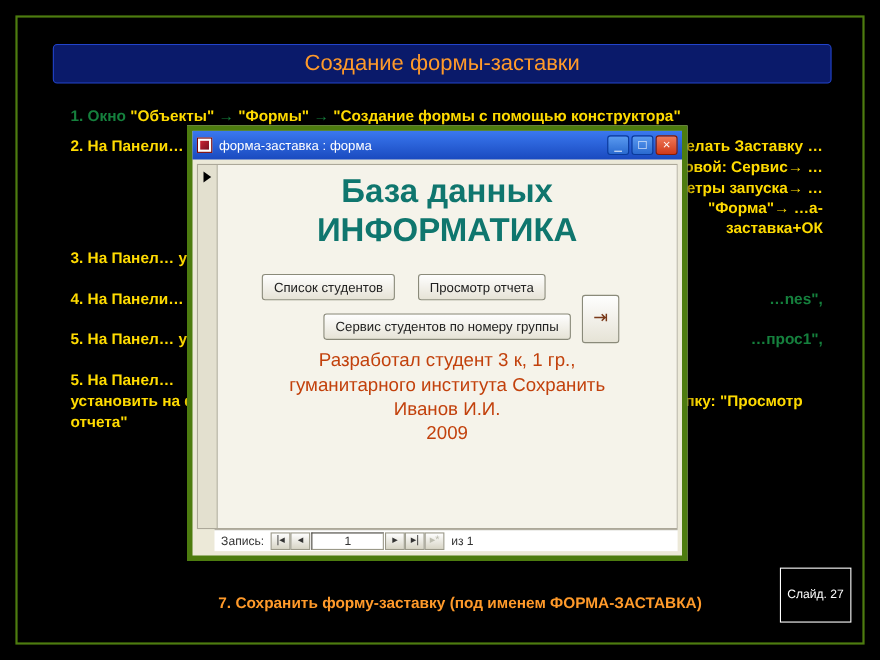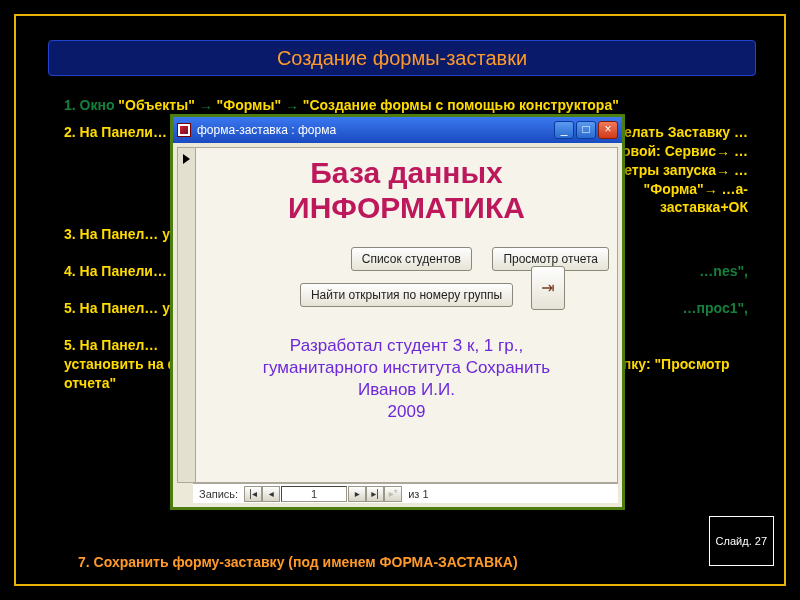--- a/index.html
+++ b/index.html
@@ -11,21 +11,21 @@
     font-family: Arial, sans-serif;
     overflow: hidden;
     position: relative;
   }
   .slide {
     position: absolute;
     left: 14px;
     top: 14px;
     width: 772px;
     height: 572px;
-    border: 2px solid #eab308;
+    border: 2px solid #4d7c0f;
     background: #000;
   }
   .title-bar {
     position: absolute;
     left: 32px;
     top: 24px;
     width: 708px;
     height: 36px;
     background: #0a1a6a;
     border: 1px solid #2244cc;
@@ -43,45 +43,46 @@
     color: #ffdb00;
     font-size: 14px;
     font-weight: bold;
     line-height: 1.35;
   }
   .body-text p { margin: 0 0 8px 0; }
   .white { color: #15803d; }
   .bottom-text {
     position: absolute;
     left: 62px;
-    bottom: 14px;
+    bottom: 28px;
     width: 560px;
     color: #ff9a2a;
     font-size: 14px;
     font-weight: bold;
+    text-align: right;
   }
   .slide-num {
     position: absolute;
     right: 10px;
     bottom: 18px;
     border: 1px solid #fff;
     color: #fff;
     font-size: 11px;
     padding: 18px 6px;
   }
 
   
   .window {
     position: absolute;
     left: 170px;
     top: 114px;
     width: 455px;
     height: 396px;
     background: #ece9d8;
-    border: 3px solid #4d7c0f;
+    border: 5px solid #4d7c0f;
     box-shadow: 2px 2px 6px rgba(0,0,0,.6);
     font-family: Tahoma, Arial, sans-serif;
     font-weight: normal;
   }
   .win-title {
     height: 26px;
     background: linear-gradient(#3a78f0, #1a4abf);
     display: flex;
     align-items: center;
     color: #fff;
@@ -133,59 +134,59 @@
     border-top: 5px solid transparent;
     border-bottom: 5px solid transparent;
   }
   .content {
     position: absolute;
     left: 18px; right: 0; top: 0; bottom: 0;
     background: #f5f3ea;
   }
   .big-title {
     text-align: center;
-    color: #be185d;
+    color: #0f766e;
     font-weight: bold;
     font-family: Arial, sans-serif;
     font-size: 30px;
     line-height: 1.15;
     margin-top: 8px;
   }
   .btn {
     display: inline-block;
     background: linear-gradient(#fefefe,#e6e3d6);
     border: 1px solid #8a8a7a;
     border-radius: 3px;
     font-size: 12px;
     padding: 4px 10px;
     color: #222;
   }
-  .btn-row1 { text-align: right; margin-top: 22px; }
+  .btn-row1 { text-align: left; margin-top: 22px; padding-left: 32px; }
   .btn-row1 .btn { margin: 0 8px; }
   .btn-row2 { text-align: center; margin-top: 12px; }
   .exit-btn {
     position: absolute;
     right: 52px;
     top: 118px;
     width: 34px;
     height: 44px;
     background: linear-gradient(#fefefe,#e6e3d6);
     border: 1px solid #8a8a7a;
     border-radius: 3px;
     font-size: 16px;
     text-align: center;
     line-height: 42px;
     color: #7a3a1a;
   }
   .credit {
     text-align: center;
-    color: #6d28d9;
+    color: #c2410c;
     font-size: 17px;
     line-height: 1.3;
-    margin-top: 28px;
+    margin-top: 8px;
   }
   .nav-bar {
     position: absolute;
     left: 20px; right: 4px; bottom: 4px;
     height: 20px;
     background: #ffffff;
     border-top: 1px solid #aca899;
     font-size: 11px;
     display: flex;
     align-items: center;
@@ -266,21 +267,21 @@
     <div class="content">
       <div class="big-title">
         <span>База данных</span><br>
         <span>ИНФОРМАТИКА</span>
       </div>
       <div class="btn-row1">
         <span class="btn">Список студентов</span>
         <span class="btn">Просмотр отчета</span>
       </div>
       <div class="btn-row2">
-        <span class="btn">Найти открытия по номеру группы</span>
+        <span class="btn">Сервис студентов по номеру группы</span>
       </div>
       <div class="exit-btn">⇥</div>
       <div class="credit">
         <span>Разработал студент 3 к, 1 гр.,</span><br>
         <span>гуманитарного института Сохранить</span><br>
         <span>Иванов И.И.</span><br>
         <span>2009</span>
       </div>
     </div>
   </div>

